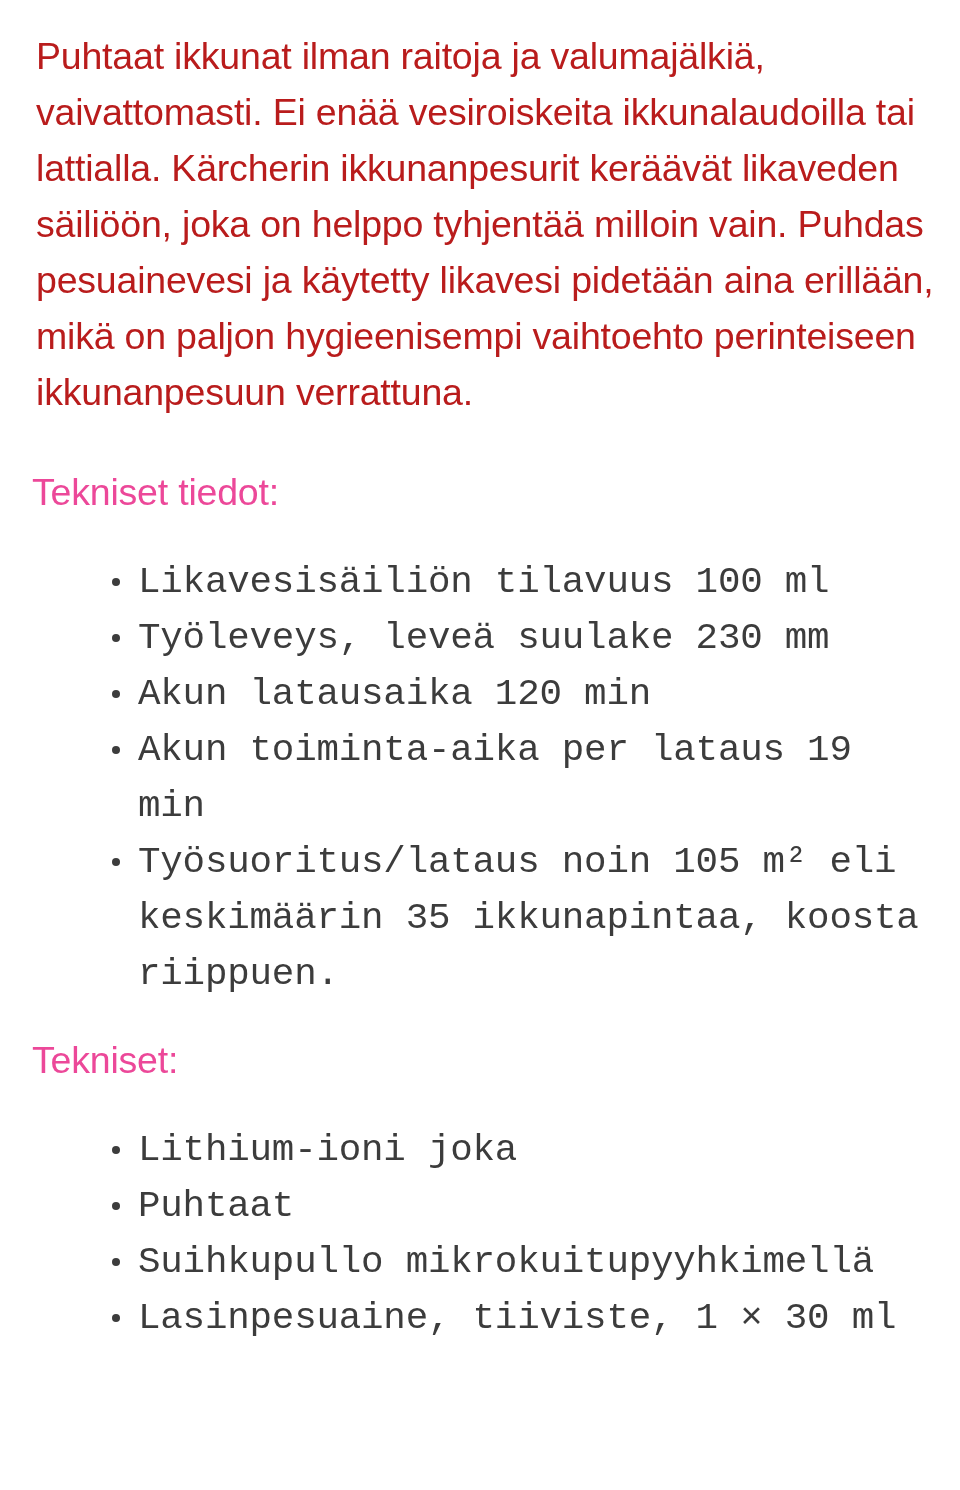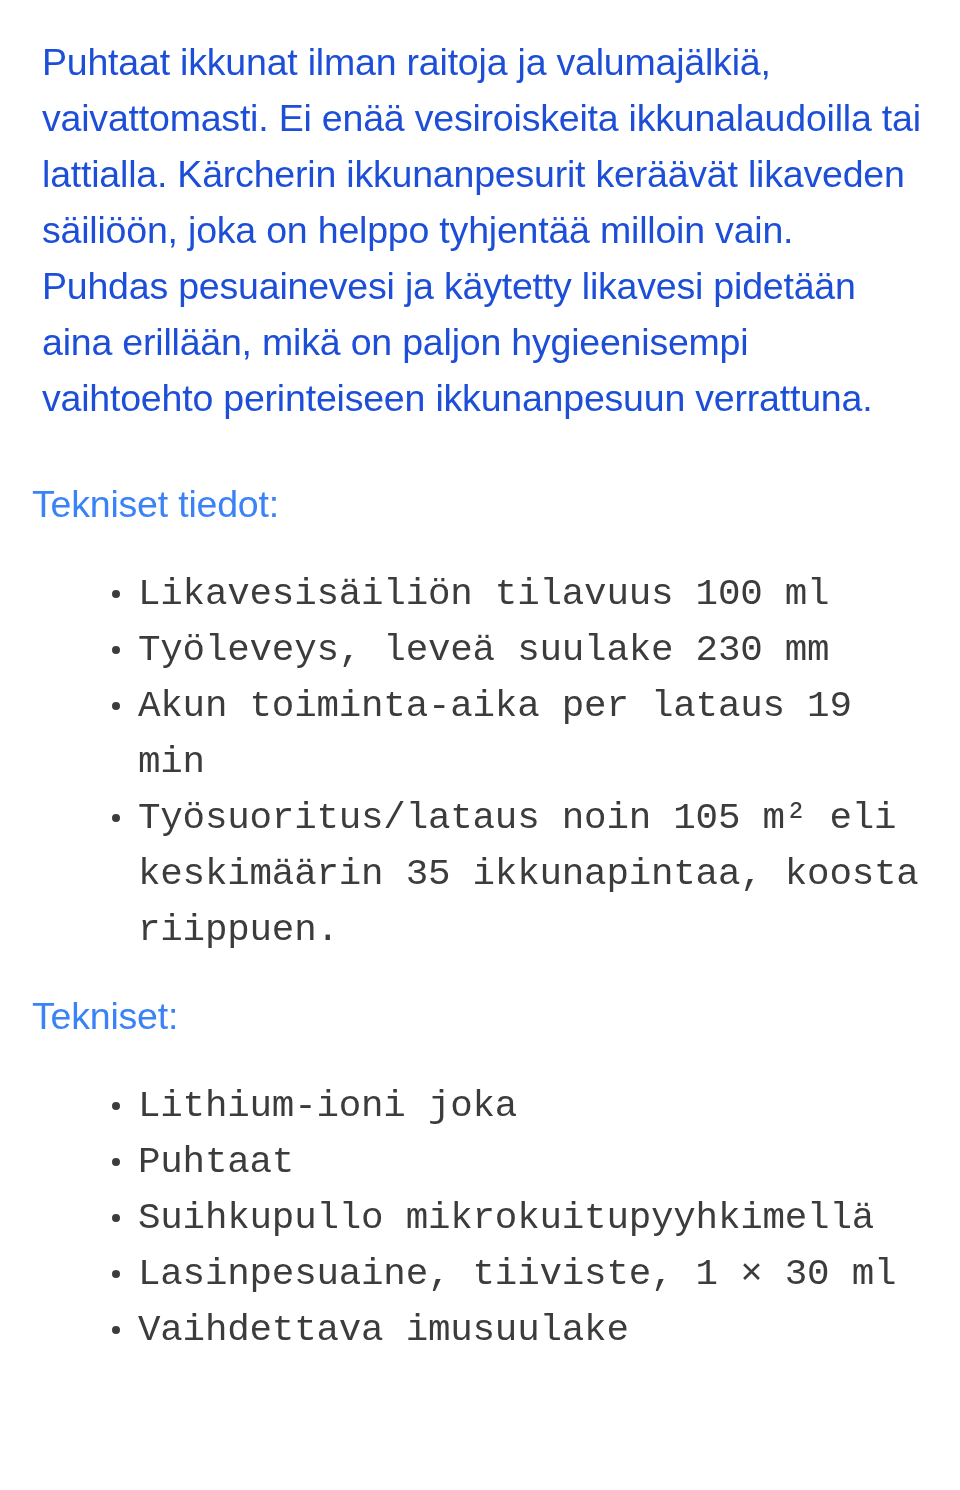--- a/index.html
+++ b/index.html
@@ -25,36 +25,36 @@
   }
 
   .content {
     position: absolute;
     left: 32px;
     top: 24px;
     width: 906px;
   }
 
   p.para {
-    margin: 10px;
+    margin: 4px;
     font-size: 37.5px;
     line-height: 56px;
     font-weight: 400;
     letter-spacing: -0.2px;
-    color: #1d4ed8;
+    color: #b91c1c;
     word-spacing: 0px;
   }
 
   p.heading {
     margin: 0;
     font-size: 37.5px;
     line-height: 56px;
     font-weight: 400;
     letter-spacing: -0.2px;
-    color: #3b82f6;
+    color: #ec4899;
   }
 
   .gap-para-to-heading { height: 40px; }
   .gap-heading-to-list { height: 34px; }
   .gap-list-to-heading { height: 30px; }
   .gap-heading-to-list2 { height: 34px; }
 
   ul.bullets {
     margin: 0;
     padding: 0;
@@ -101,20 +101,24 @@
       <li>
         <span class="dot"></span>
         <span>Likavesisäiliön tilavuus 100 ml</span>
       </li>
       <li>
         <span class="dot"></span>
         <span>Työleveys, leveä suulake 230 mm</span>
       </li>
       <li>
         <span class="dot"></span>
+        <span>Akun latausaika 120 min</span>
+      </li>
+      <li>
+        <span class="dot"></span>
         <span>Akun toiminta-aika per lataus 19 min</span>
       </li>
       <li>
         <span class="dot"></span>
         <span>Työsuoritus/lataus noin 105 m² eli keskimäärin 35 ikkunapintaa, koosta riippuen.</span>
       </li>
     </ul>
 
     <div class="gap-list-to-heading"></div>
 
@@ -132,20 +136,16 @@
         <span>Puhtaat</span>
       </li>
       <li>
         <span class="dot"></span>
         <span>Suihkupullo mikrokuitupyyhkimellä</span>
       </li>
       <li>
         <span class="dot"></span>
         <span>Lasinpesuaine, tiiviste, 1 × 30 ml</span>
       </li>
-      <li>
-        <span class="dot"></span>
-        <span>Vaihdettava imusuulake</span>
-      </li>
     </ul>
 
   </div>
 </div>
 
 </body></html>

